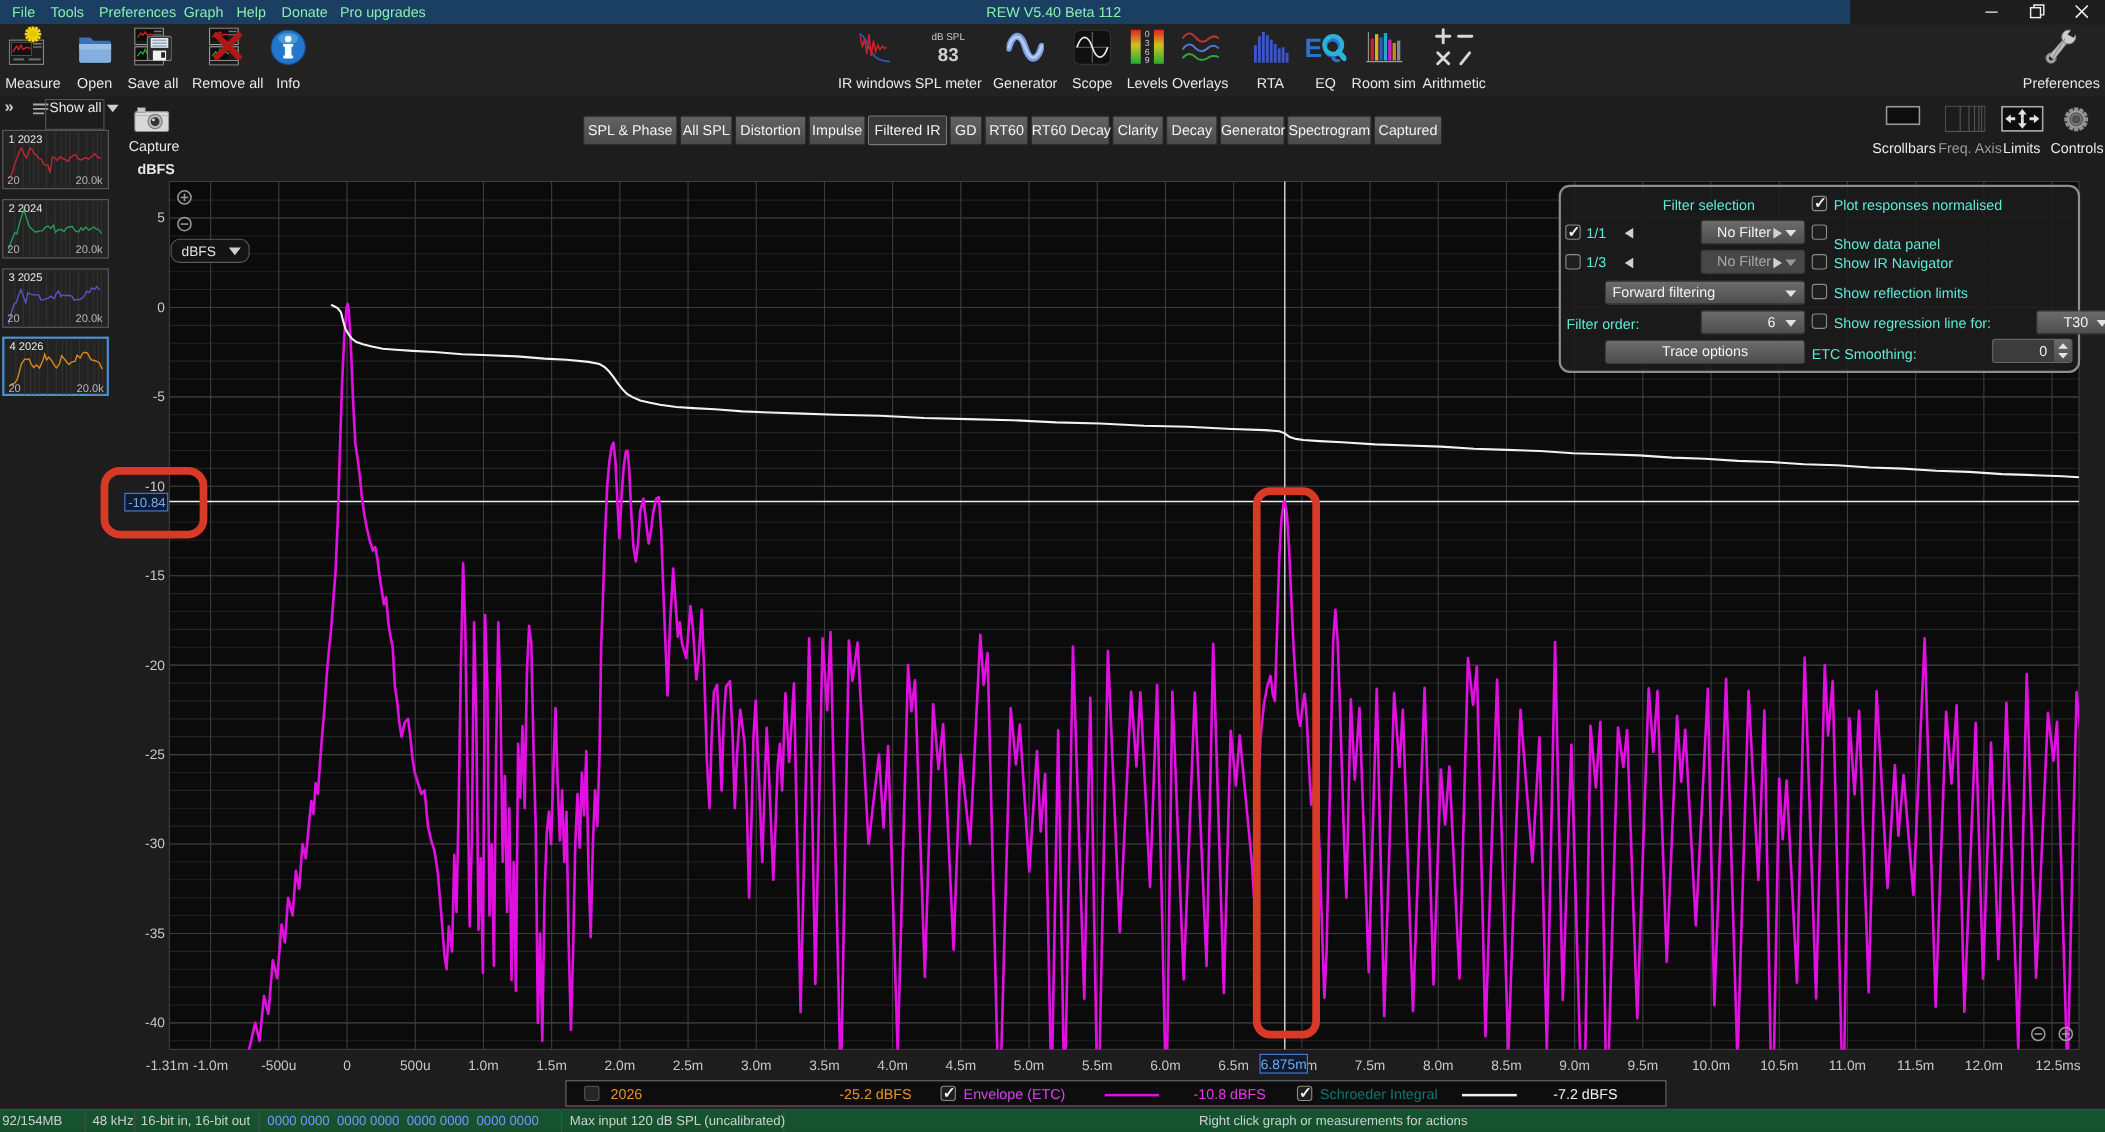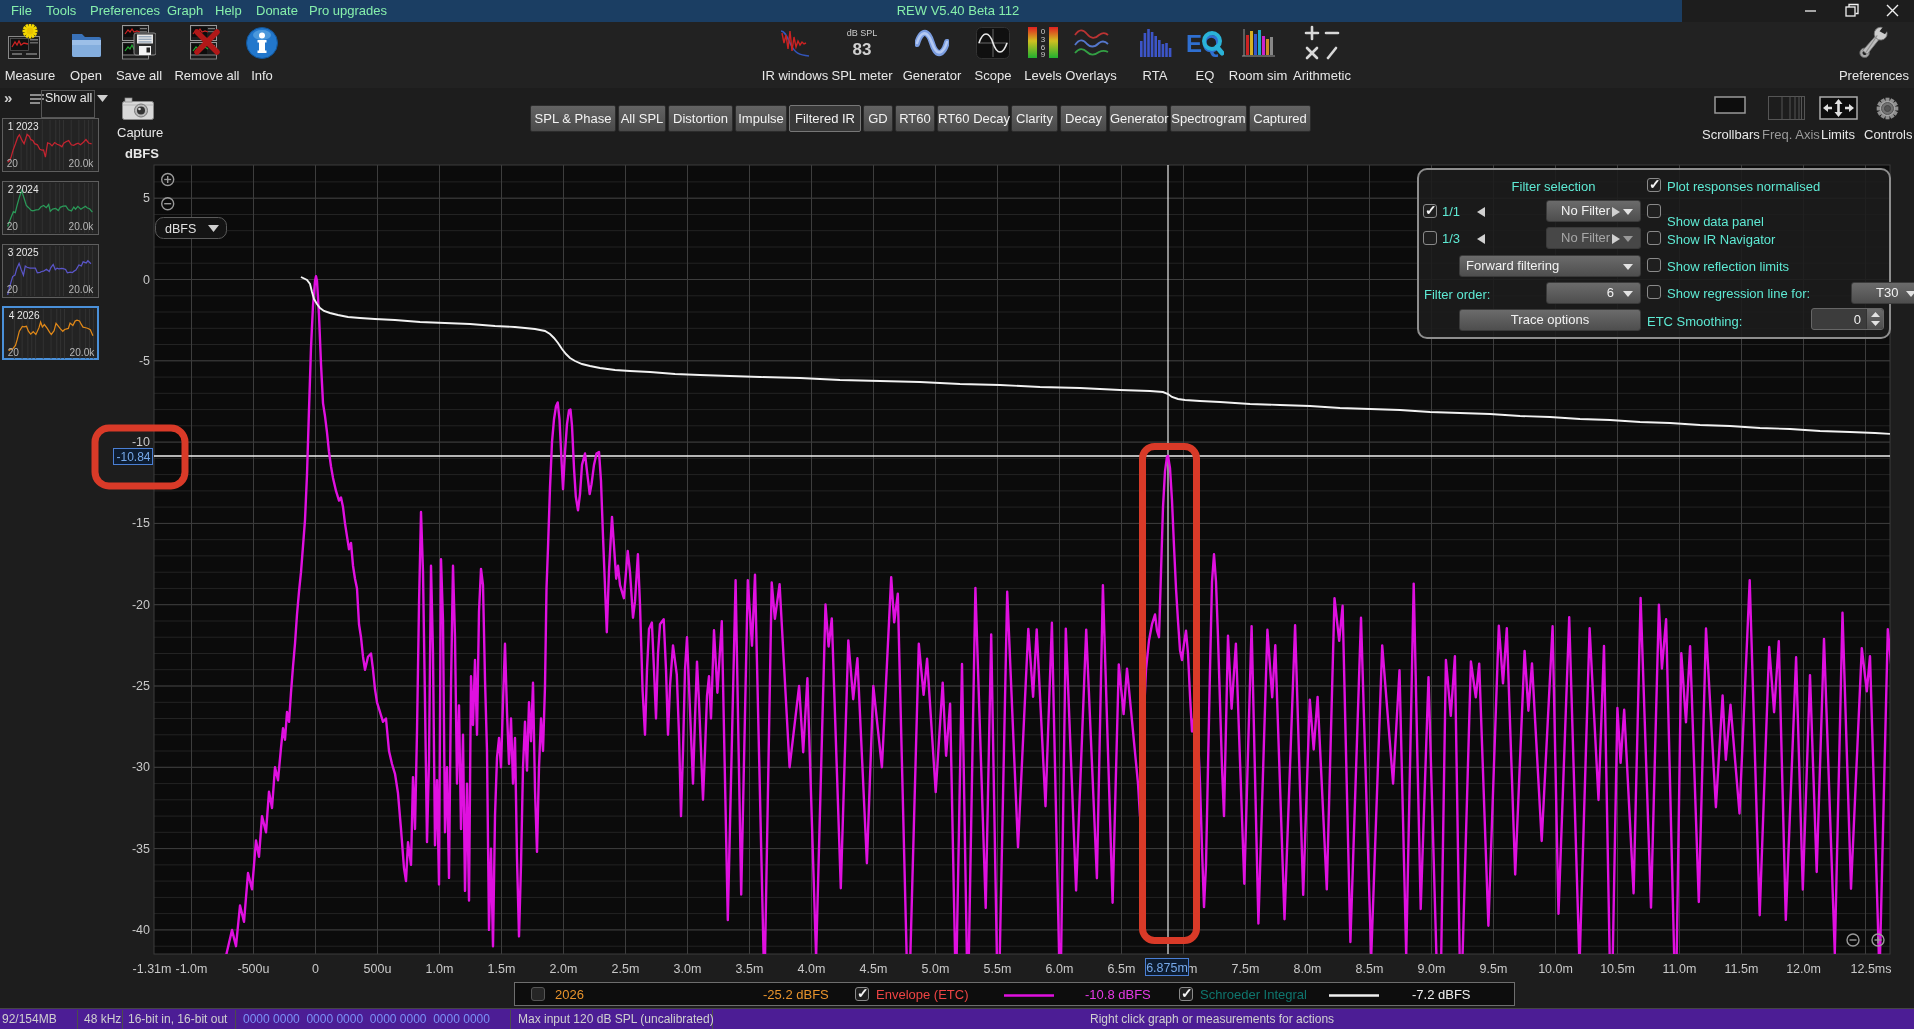--- a/index.html
+++ b/index.html
@@ -10,21 +10,21 @@
 .tbi .lbl{position:absolute;top:46px;left:50%;transform:translateX(-50%);white-space:nowrap;}
 .thumb{position:absolute;width:97px;height:54px;background:#232323;border:1px solid #5e5e5e;}
 .thumb svg{position:absolute;left:0;top:0;}
 .tab{position:absolute;top:105px;height:27px;background:linear-gradient(#636363,#4a4a4a);border:1px solid #2c2c2c;border-radius:2px;color:#f2f2f2;font-size:13px;text-align:center;line-height:25px;white-space:nowrap;}
 .tab.sel{background:#383838;border:1px solid #777;}
 .ck{position:absolute;width:14px;height:14px;background:#1f1f1f;border:1px solid #8a8a8a;border-radius:3px;}
 .ck.on::after{content:"\2713";position:absolute;left:1px;top:-3px;color:#f5f5f5;font-size:14px;font-weight:bold;}
 .drop{position:absolute;background:linear-gradient(#6b6b6b,#4e4e4e);border:1px solid #3a3a3a;border-radius:3px;color:#f2f2f2;font-size:13px;margin-left:40px;}
 .drop .arr{position:absolute;right:7px;top:50%;margin-top:-2px;width:0;height:0;border-left:5px solid transparent;border-right:5px solid transparent;border-top:6px solid #e3e3e3;}
 .ptext{position:absolute;color:#5eead4;font-size:13px;white-space:nowrap;}
-#statusbar{position:absolute;left:0;top:1008px;width:1914px;height:21px;background:#4c1d95;color:#cfcfcf;font-size:12px;border-top:1px solid #454545;}
+#statusbar{position:absolute;left:0;top:1008px;width:1914px;height:21px;background:#14532d;color:#cfcfcf;font-size:12px;border-top:1px solid #454545;}
 #statusbar .s{position:absolute;top:3px;white-space:nowrap;}
 .vsep{position:absolute;top:1px;width:1px;height:19px;background:#4c4c4c;}
 #legend{position:absolute;left:514px;top:982px;width:1001px;height:24px;background:#0d0d0d;border:1px solid #6e6e6e;font-size:13px;}
 #legend span{position:absolute;top:4px;white-space:nowrap;}
 </style></head><body>
 <svg class="abs" style="left:0;top:0" width="1914" height="1029">
     <rect x="154" y="165" width="1736" height="789" fill="#0b0b0b"></rect>
     <path d="M154 946.2H1890 M154 929.9H1890 M154 913.6H1890 M154 897.4H1890 M154 881.1H1890 M154 864.9H1890 M154 848.6H1890 M154 832.3H1890 M154 816.1H1890 M154 799.8H1890 M154 783.6H1890 M154 767.3H1890 M154 751.0H1890 M154 734.8H1890 M154 718.5H1890 M154 702.3H1890 M154 686.0H1890 M154 669.7H1890 M154 653.5H1890 M154 637.2H1890 M154 621.0H1890 M154 604.7H1890 M154 588.4H1890 M154 572.2H1890 M154 555.9H1890 M154 539.7H1890 M154 523.4H1890 M154 507.1H1890 M154 490.9H1890 M154 474.6H1890 M154 458.4H1890 M154 442.1H1890 M154 425.8H1890 M154 409.6H1890 M154 393.3H1890 M154 377.1H1890 M154 360.8H1890 M154 344.5H1890 M154 328.3H1890 M154 312.0H1890 M154 295.8H1890 M154 279.5H1890 M154 263.2H1890 M154 247.0H1890 M154 230.7H1890 M154 214.5H1890 M154 198.2H1890 M154 181.9H1890" stroke="#232323" stroke-width="1"></path>
     <path d="M191.5 165V954 M253.5 165V954 M315.5 165V954 M377.5 165V954 M439.5 165V954 M501.5 165V954 M563.5 165V954 M625.5 165V954 M687.5 165V954 M749.5 165V954 M811.5 165V954 M873.5 165V954 M935.5 165V954 M997.5 165V954 M1059.5 165V954 M1121.5 165V954 M1183.5 165V954 M1245.5 165V954 M1307.5 165V954 M1369.5 165V954 M1431.5 165V954 M1493.5 165V954 M1555.5 165V954 M1617.5 165V954 M1679.5 165V954 M1741.5 165V954 M1803.5 165V954 M1865.5 165V954" stroke="#3d3d3d" stroke-width="1"></path>
     <path d="M154 929.9H1890 M154 848.6H1890 M154 767.3H1890 M154 686.0H1890 M154 604.7H1890 M154 523.4H1890 M154 442.1H1890 M154 360.8H1890 M154 279.5H1890 M154 198.2H1890" stroke="#3d3d3d" stroke-width="1"></path>
@@ -557,21 +557,21 @@
         <path d="M8.5 3 l4.5 5 h-9 z" fill="#e3e3e3"></path>
         <path d="M8.5 17 l-4.5 -5 h9 z" fill="#e3e3e3"></path>
       </svg>
     </div>
   </div>
 <div id="legend">
     <div class="ck" style="left:16px;top:4px;background:#262626;border-color:#555"></div>
     <span style="left:40px;color:#e8932c">2026</span>
     <span style="left:248px;color:#e8932c">-25.2 dBFS</span>
     <div class="ck on" style="left:340px;top:4px"></div>
-    <span style="left:361px;color:#ef4444">Envelope (ETC)</span>
+    <span style="left:361px;color:#d946ef">Envelope (ETC)</span>
     <svg class="abs" style="left:489px;top:11px" width="50" height="3">
       <line x1="0" y1="1.5" x2="50" y2="1.5" stroke="#e010e0" stroke-width="2.5"></line>
     </svg>
     <span style="left:570px;color:#e53ae5">-10.8 dBFS</span>
     <div class="ck on" style="left:664px;top:4px"></div>
     <span style="left:685px;color:#0f766e">Schroeder Integral</span>
     <svg class="abs" style="left:814px;top:11px" width="50" height="3">
       <line x1="0" y1="1.5" x2="50" y2="1.5" stroke="#f0f0f0" stroke-width="2.5"></line>
     </svg>
     <span style="left:897px;color:#f0f0f0">-7.2 dBFS</span>

